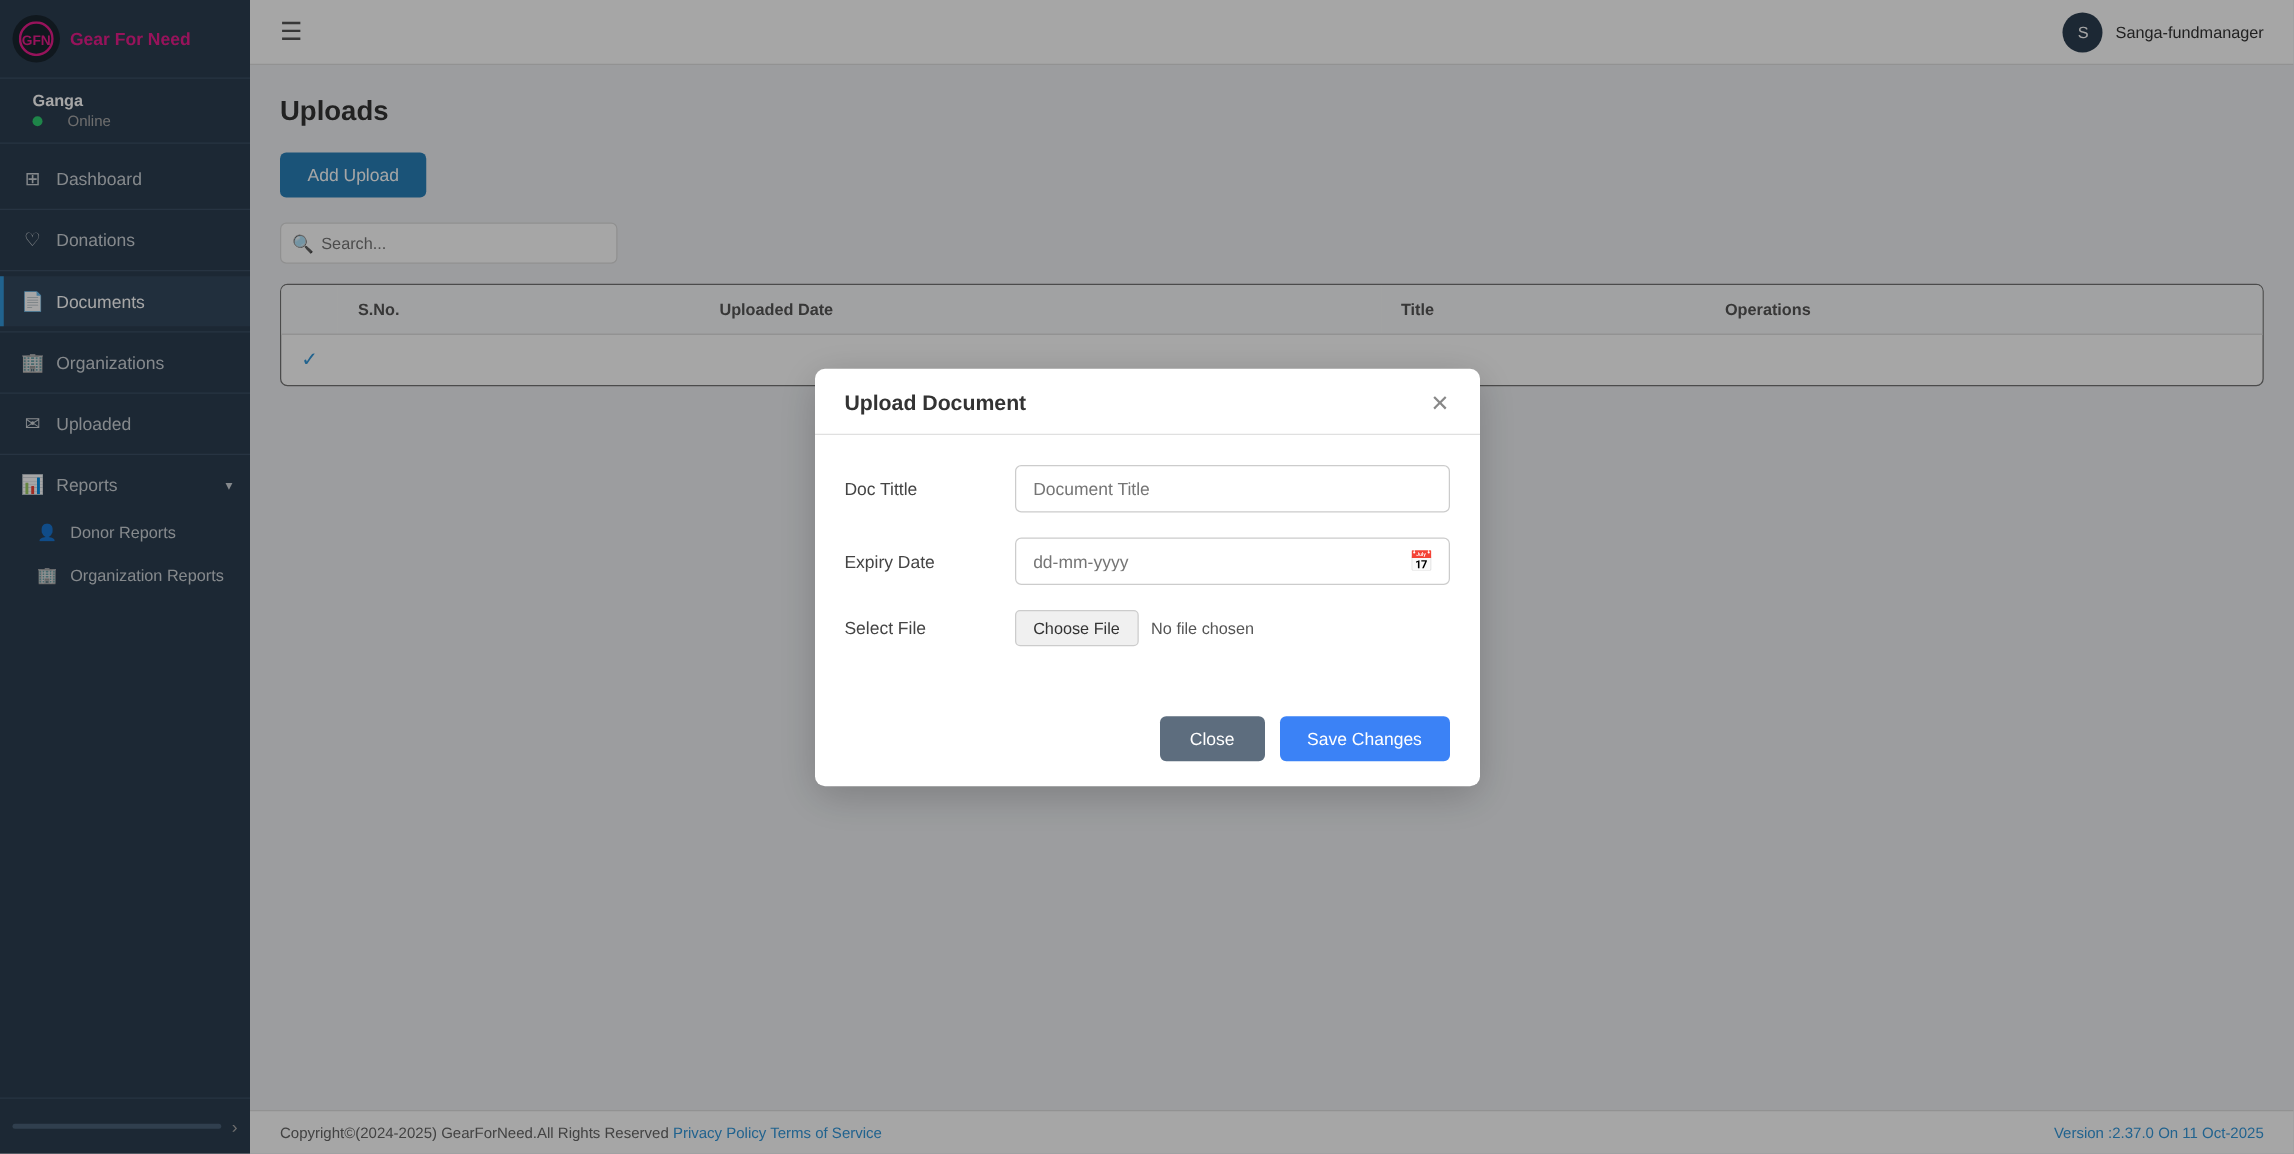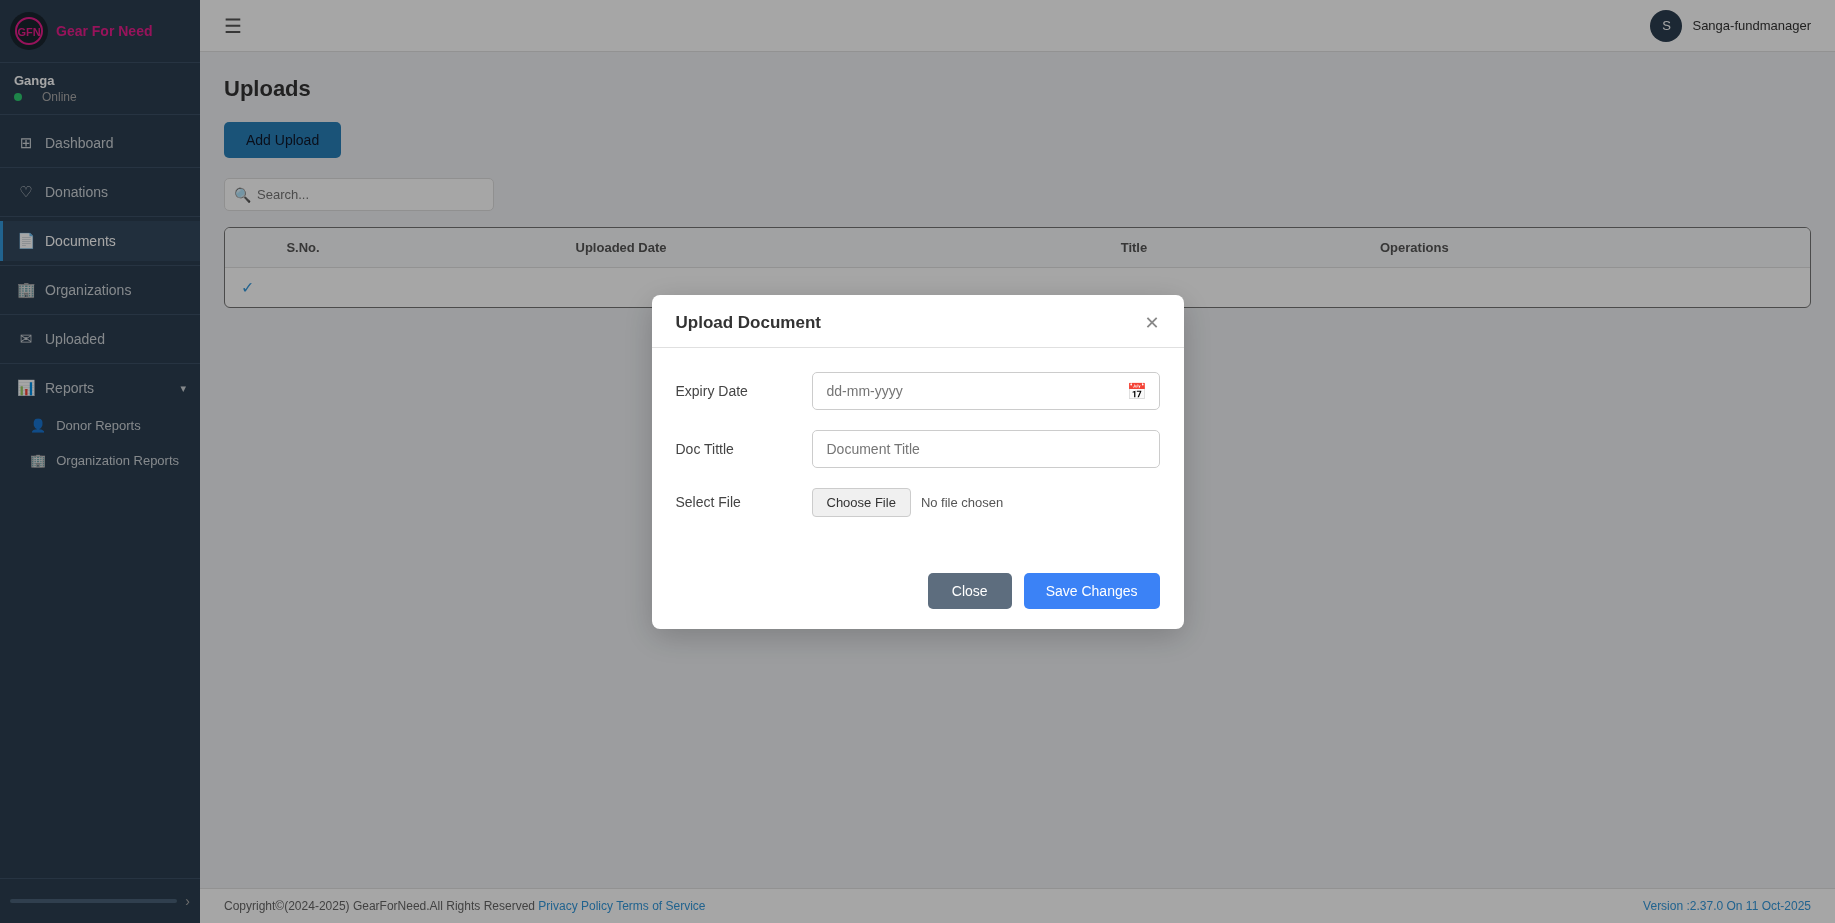--- a/index.html
+++ b/index.html
@@ -32,21 +32,21 @@
       font-size: 18px;
       flex-shrink: 0;
     }
     .logo-text {
       font-size: 14px;
       font-weight: bold;
       color: #e91e8c;
       line-height: 1.2;
     }
     .sidebar-user {
-      padding: 10px 14px;
+      padding: 10px 26px;
       border-bottom: 1px solid #3d5166;
     }
     .sidebar-user .username {
       font-size: 13px;
       font-weight: 600;
       color: #fff;
     }
     .sidebar-user .status {
       font-size: 12px;
       color: #aaa;
@@ -157,21 +157,21 @@
       position: relative;
     }
     .page-title {
       font-size: 22px;
       font-weight: 700;
       color: #333;
       margin-bottom: 20px;
     }
     .btn-add-upload {
       background: #2980b9;
-      color: #0f172a;
+      color: #ffffff;
       border: none;
       padding: 10px 22px;
       border-radius: 5px;
       font-size: 14px;
       cursor: pointer;
       margin-bottom: 20px;
     }
 
     .search-wrapper {
       position: relative;
@@ -484,30 +484,30 @@
     
     <div class="modal-overlay">
       <div class="modal">
         <div class="modal-header">
           <span class="modal-title">Upload Document</span>
           <button class="modal-close">✕</button>
         </div>
         <div class="modal-body">
 
           <div class="form-row">
+            <label class="form-label">Doc Tittle</label>
+            <input class="form-control" type="text" placeholder="Document Title" style="">
+          </div>
+
+          <div class="form-row">
             <label class="form-label">Expiry Date</label>
             <div class="date-wrapper">
               <input class="date-input" type="text" placeholder="dd-mm-yyyy" style="">
               <span class="calendar-icon">📅</span>
             </div>
-          </div>
-
-          <div class="form-row">
-            <label class="form-label">Doc Tittle</label>
-            <input class="form-control" type="text" placeholder="Document Title" style="">
           </div>
 
           <div class="form-row">
             <label class="form-label">Select File</label>
             <div class="file-input-wrapper">
               <button class="btn-choose-file">Choose File</button>
               <span class="file-chosen-text">No file chosen</span>
             </div>
           </div>
         </div>

